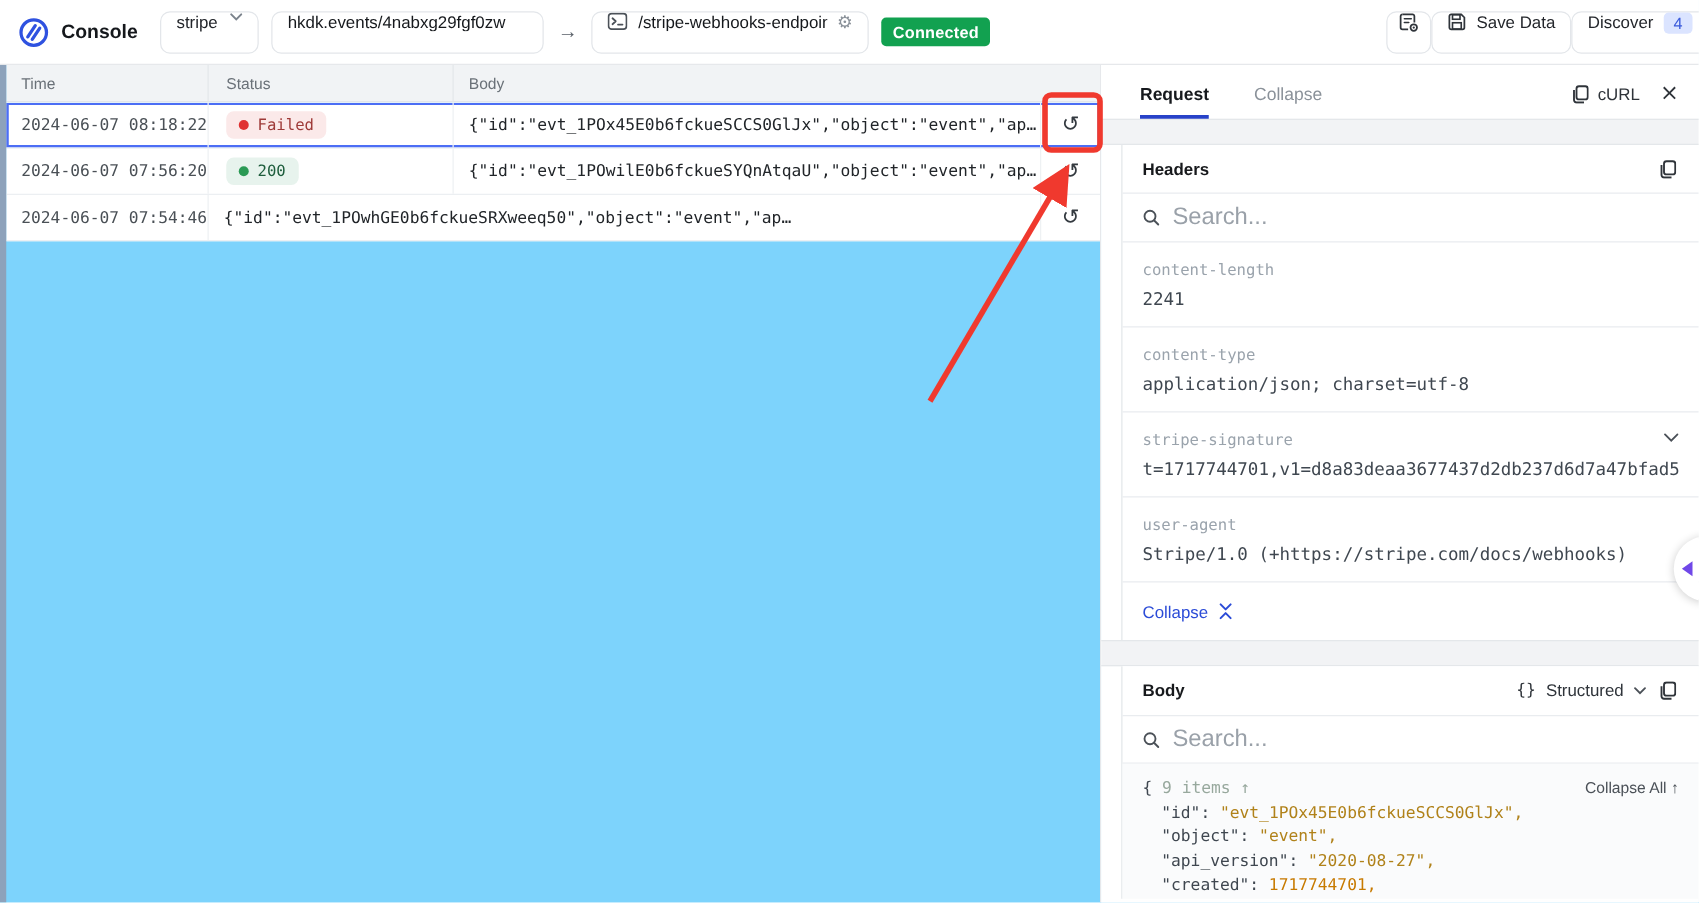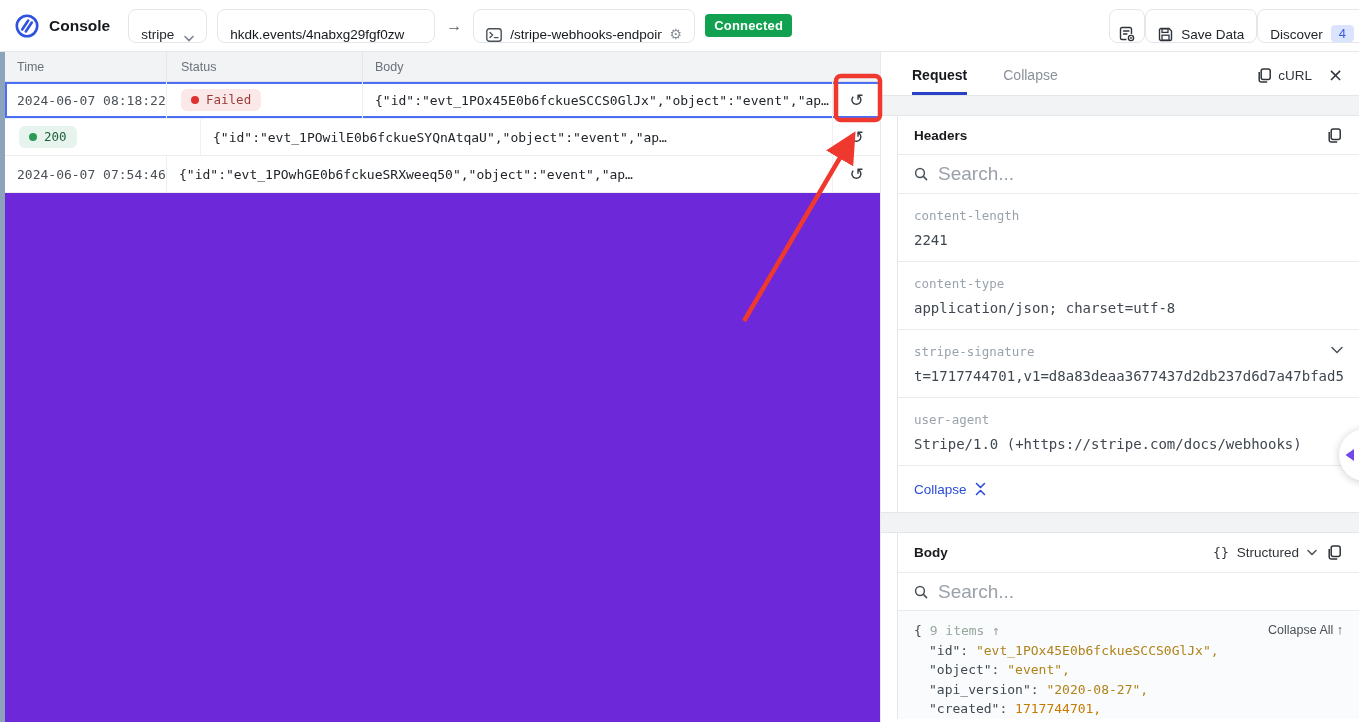--- a/index.html
+++ b/index.html
@@ -4,40 +4,40 @@
 <style>
   * { margin:0; padding:0; box-sizing:border-box; }
   html,body { width:1359px; height:722px; overflow:hidden; background:#fff;
     font-family:"Liberation Sans", sans-serif; }
 
   
   .topbar { height:52px; display:flex; align-items:center; gap:10px;
     padding:0 0 0 14px; border-bottom:1px solid #e6e8eb; background:#fff; position:relative; z-index:5;}
   .brand { display:flex; align-items:center; gap:9px; margin-right:8px; }
   .brand-name { font-size:15.5px; font-weight:700; color:#15181c; }
-  .btn { display:inline-flex; align-items:flex-end; gap:8px; height:34px; padding:0 12px;
+  .btn { display:inline-flex; align-items:flex-start; gap:8px; height:34px; padding:0 12px;
     border:1px solid #e3e6ea; border-radius:8px; background:#fff; font-size:13.5px; color:#23262b; }
   .select-btn .chev { margin-left:2px; }
   .url-field { width:218px; justify-content:flex-start; color:#15181c; }
   .url-field input, .endpoint-field input { border:none; outline:none; width:100%; font:inherit; color:#15181c; background:transparent;}
   .arrow-glyph { color:#596068; font-size:16px; padding:0 1px; }
   .endpoint-field { width:222px; }
   .gear { color:#8a9199; font-size:14px; font-family:"DejaVu Sans",sans-serif; }
   .connected { background:#12a150; color:#fff; font-size:13px; font-weight:700;
     padding:4px 9px; border-radius:4px; letter-spacing:.2px; }
   .topbar-right { margin-left:auto; display:flex; align-items:center; }
   .icon-btn { width:36px; justify-content:center; padding:0; }
   .discover-btn { margin-right:-8px; }
   .count-badge { background:#dbe4ff; color:#3b5bdb; border-radius:4px; padding:1px 8px; font-size:13px; }
 
   
   .main { display:flex; height:670px; }
 
   
-  .table-pane { width:881px; position:relative; border-right:1px solid #e6e8eb; background:#6d28d9; }
+  .table-pane { width:881px; position:relative; border-right:1px solid #e6e8eb; background:#7dd3fc; }
   .edge-strip { position:absolute; left:0; top:0; width:5px; height:100%; background:#8da2bb; }
   .tbl { margin-left:5px; }
   .tbl-head { display:flex; height:30px; background:#f1f3f5; border-bottom:1px solid #dde1e6;
     align-items:center; color:#6a7178; font-size:12.5px; }
   .c-time { width:162px; padding-left:12px; }
   .c-status { width:196px; padding-left:14px; }
   .c-body { flex:1; min-width:0; padding-left:12px; padding-right:6px; white-space:nowrap; overflow:hidden; }
   .c-retry { width:48px; display:flex; justify-content:center; }
   .tbl-head .c-time,.tbl-head .c-status { border-right:1px solid #e4e7ea; height:100%; display:flex; align-items:center; }
   .tbl-row { display:flex; align-items:center; height:37px; border-bottom:1px solid #eceff2;
@@ -197,20 +197,21 @@
             <span>Failed</span>
           </span>
         </div>
         <div class="c-body">{"id":"evt_1POx45E0b6fckueSCCS0GlJx","object":"event","ap…</div>
         <div class="c-retry">
           <button class="retry-btn">↺</button>
         </div>
       </div>
 
       <div class="tbl-row">
+        <div class="c-time">2024-06-07 07:56:20</div>
         <div class="c-status">
           <span class="badge ok">
             <span class="dot"></span>
             <span>200</span>
           </span>
         </div>
         <div class="c-body">{"id":"evt_1POwilE0b6fckueSYQnAtqaU","object":"event","ap…</div>
         <div class="c-retry">
           <button class="retry-btn">↺</button>
         </div>

